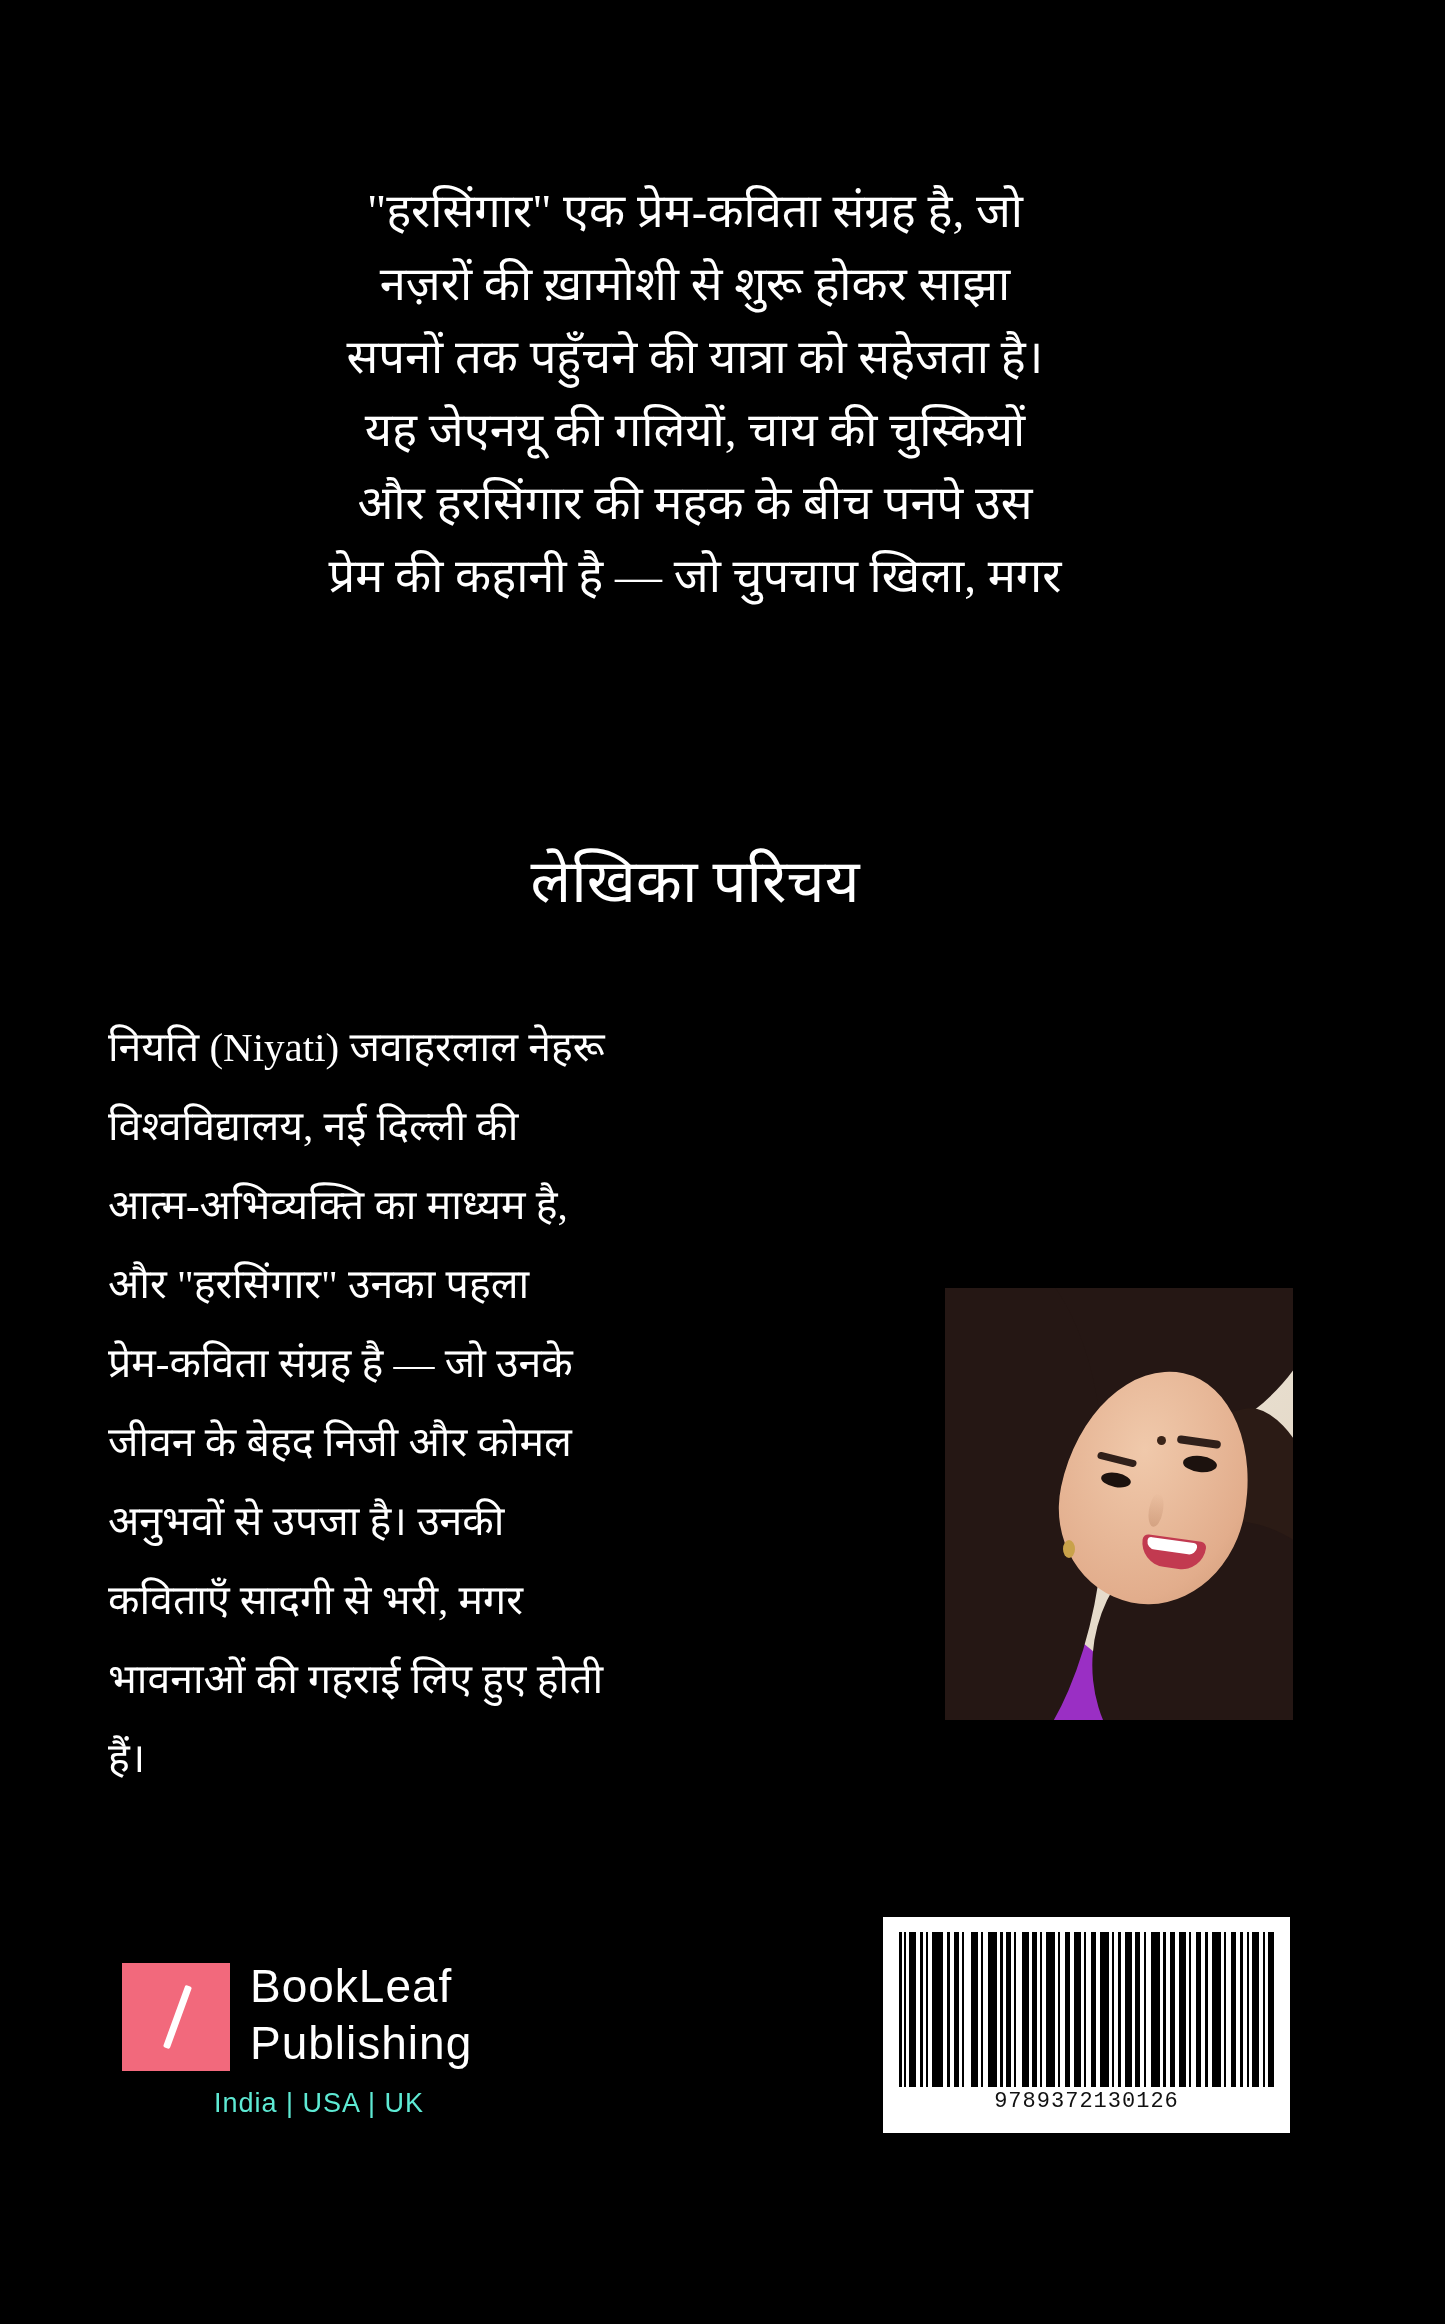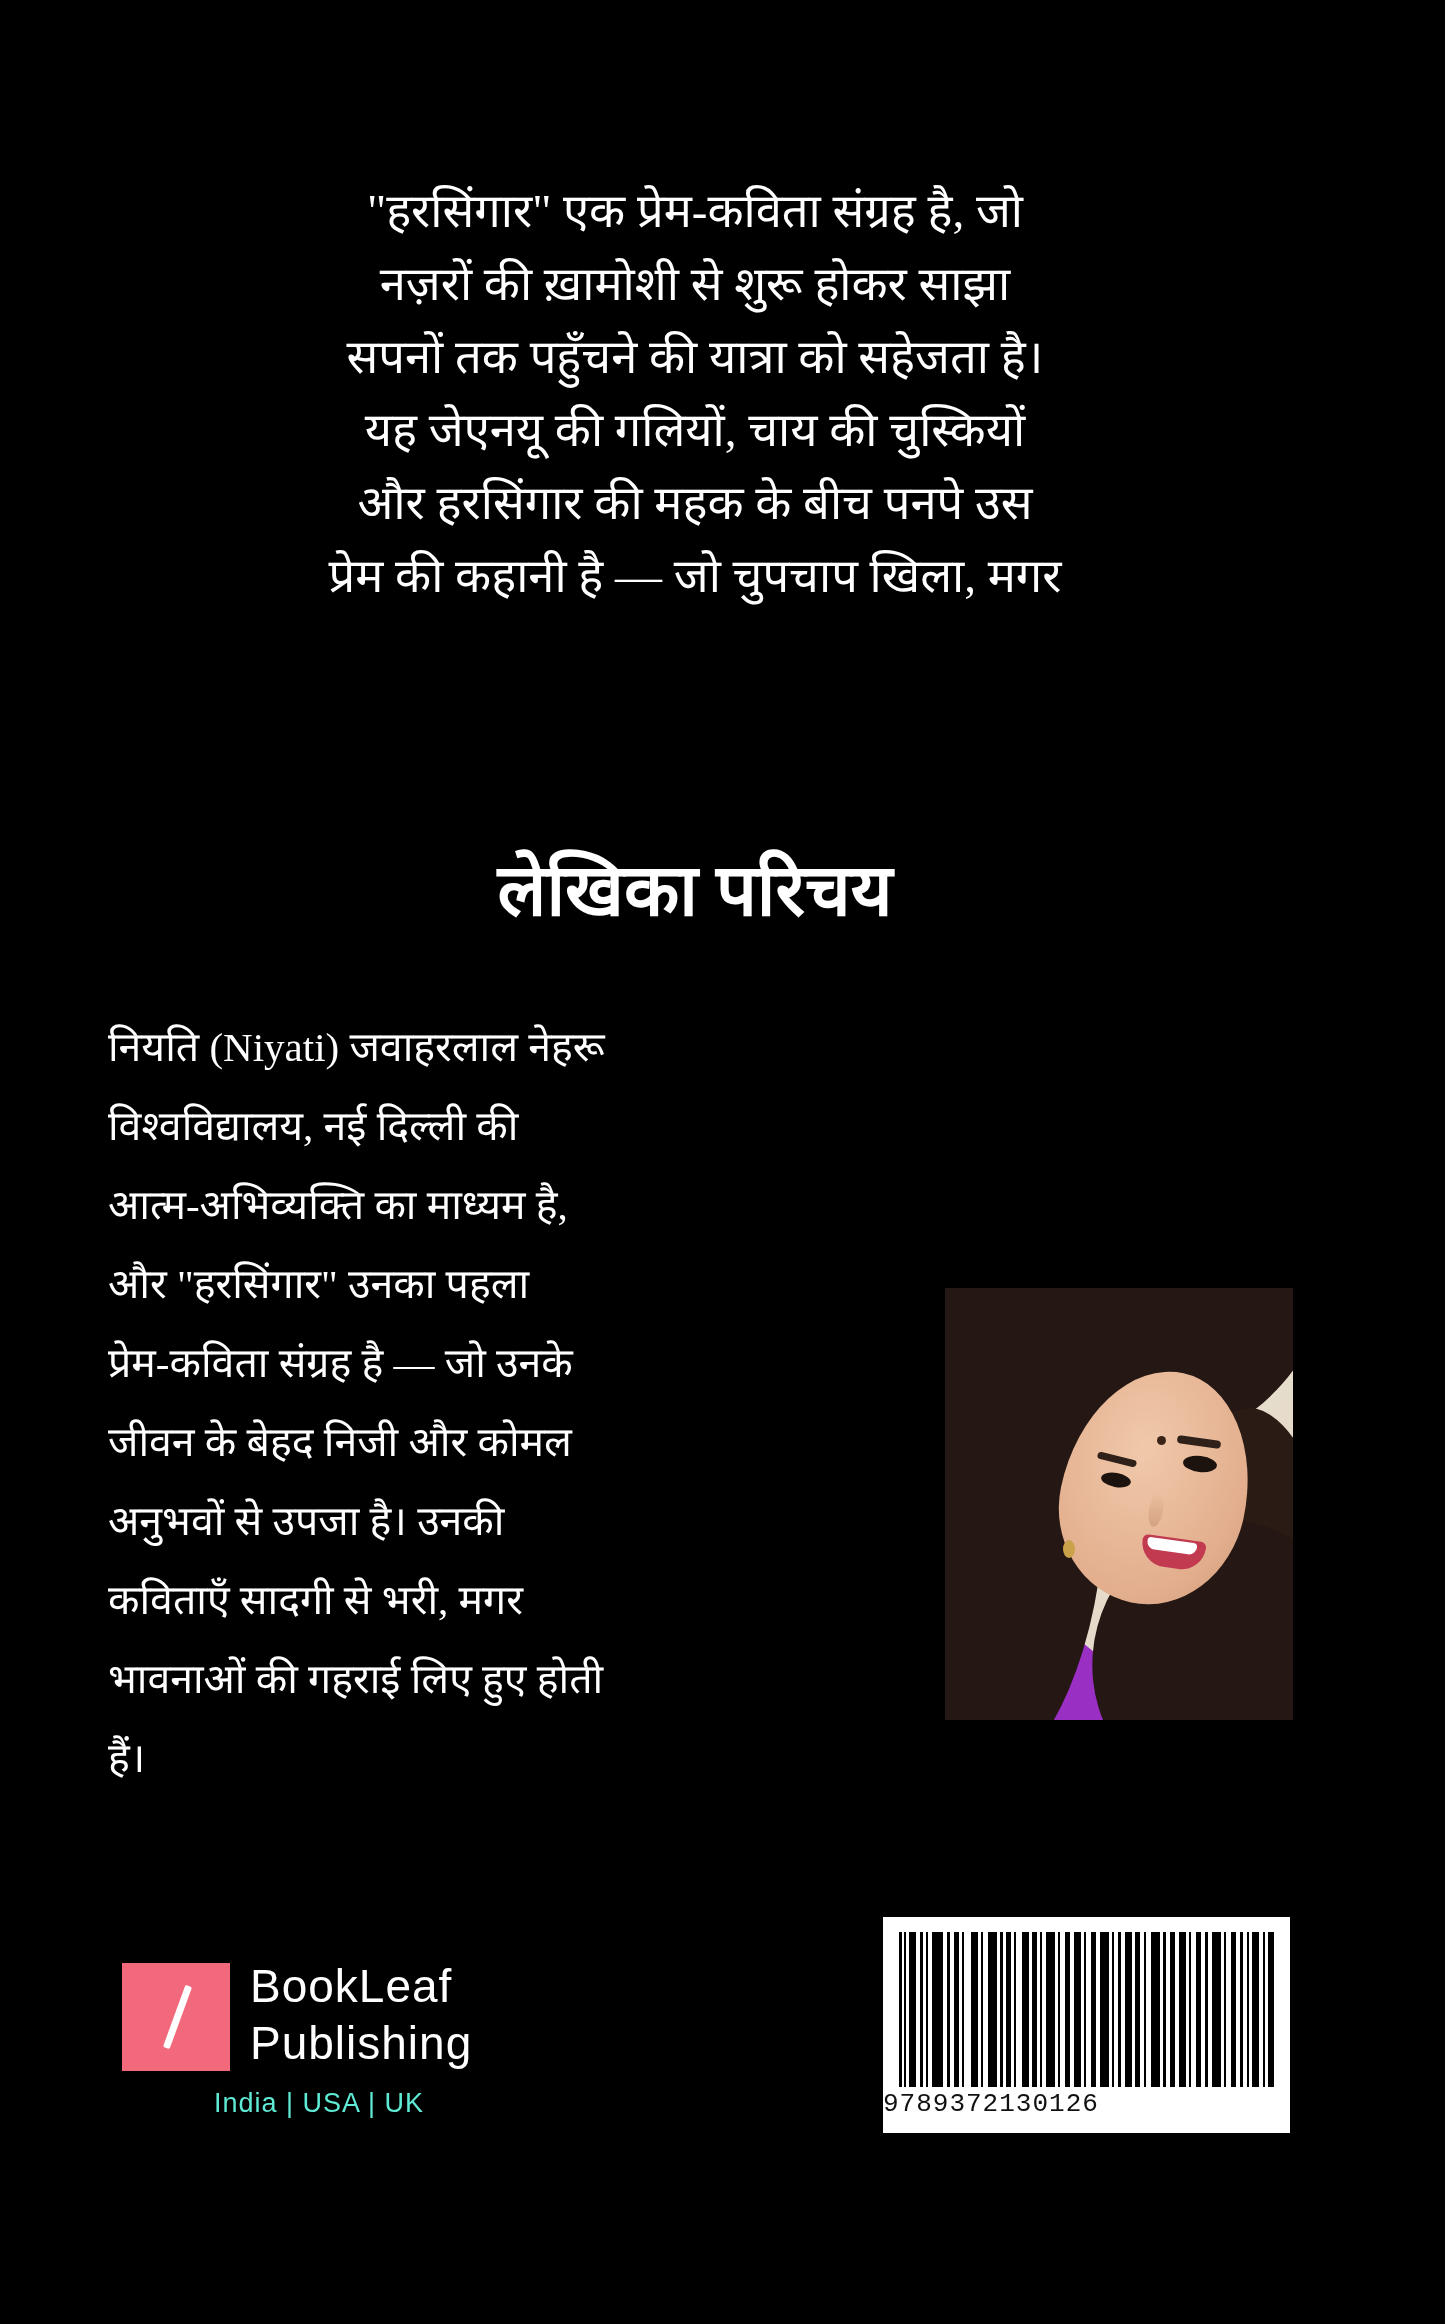--- a/index.html
+++ b/index.html
@@ -6,21 +6,21 @@
   .page{
     position:relative;width:1445px;height:2324px;background:#000000;
     overflow:hidden;color:#ffffff;
     font-family:"Liberation Serif","DejaVu Serif",serif;
   }
   
   .synopsis{position:absolute;left:50px;top:175px;width:1290px;text-align:center;}
   .syn-line{font-size:47px;line-height:73px;white-space:nowrap;}
   
   .heading{position:absolute;left:50px;top:838px;width:1290px;margin:0;
-    font-size:72px;font-weight:bold;text-align:center;white-space:nowrap;}
+    font-size:60px;font-weight:normal;text-align:center;white-space:nowrap;}
   
   .bio{position:absolute;left:108px;top:1008px;}
   .bio-line{font-size:41px;line-height:79px;white-space:nowrap;}
   
   .author-photo{position:absolute;left:945px;top:1288px;width:348px;height:432px;overflow:hidden;}
   .author-photo *{position:absolute;}
   .ph-bg{inset:0;background:linear-gradient(135deg,#f1ebe1 0%,#e7ddcd 55%,#ddd0be 100%);}
   .ph-neck{left:185px;top:295px;width:80px;height:100px;background:#d9a585;border-radius:30%;transform:rotate(12deg);}
   .ph-cloth-left{left:-30px;bottom:-40px;width:195px;height:135px;background:#9a2fc4;border-radius:50% 60% 10% 10%;transform:rotate(-10deg);}
   .ph-cloth-right{right:-14px;top:190px;width:36px;height:78px;background:#a13ec9;border-radius:40%;}
@@ -42,22 +42,22 @@
   
   .publisher{position:absolute;left:122px;top:1958px;font-family:"Liberation Sans","DejaVu Sans",sans-serif;}
   .logo-row{display:flex;align-items:flex-start;}
   .logo-mark{position:relative;width:108px;height:108px;margin-top:5px;background:#f2697c;flex:0 0 auto;}
   .logo-slash{position:absolute;left:52px;top:21px;width:7px;height:66px;background:#ffffff;transform:rotate(20deg);border-radius:2px;}
   .logo-name{margin-left:20px;font-size:46px;line-height:57px;font-weight:300;letter-spacing:1px;color:#ffffff;}
   .regions{margin-top:16px;margin-left:92px;font-size:27px;font-weight:300;letter-spacing:1px;color:#5eead4;}
   
   .barcode{position:absolute;left:883px;top:1917px;width:407px;height:216px;background:#ffffff;}
   .bars{position:absolute;left:16px;top:15px;width:375px;height:155px;}
-  .barcode-number{position:absolute;left:0;right:0;top:172px;color:#111111;
-    font-family:"Liberation Mono","DejaVu Sans Mono",monospace;font-size:26px;letter-spacing:1px;}
+  .barcode-number{position:absolute;left:0;right:0;top:172px;text-align:center;color:#111111;
+    font-family:"Liberation Mono","DejaVu Sans Mono",monospace;font-size:22px;letter-spacing:1px;}
 </style>
 </head>
 <body>
 
 <div class="page">
 
   <section class="synopsis">
     <div class="syn-line">"हरसिंगार" एक प्रेम-कविता संग्रह है, जो</div>
     <div class="syn-line">नज़रों की ख़ामोशी से शुरू होकर साझा</div>
     <div class="syn-line">सपनों तक पहुँचने की यात्रा को सहेजता है।</div>

